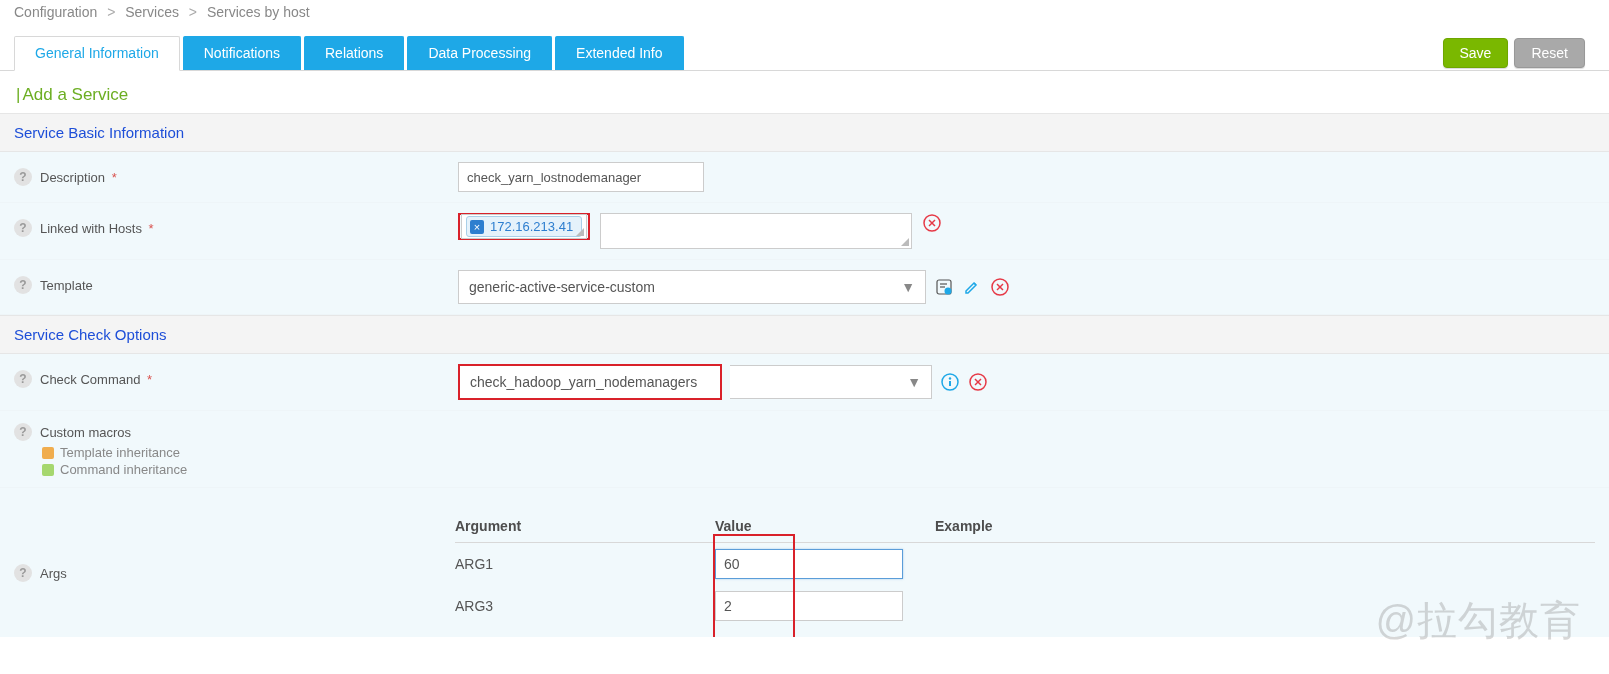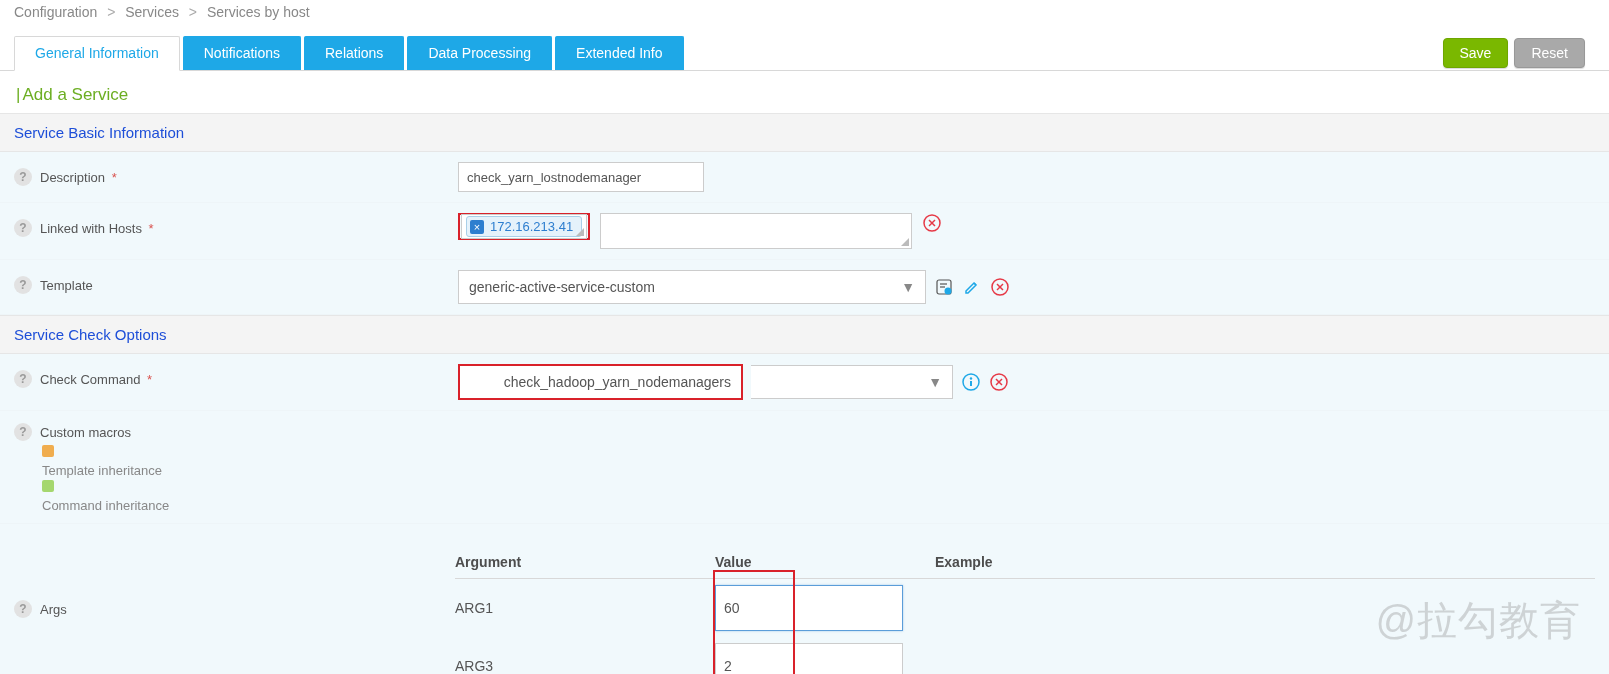--- a/index.html
+++ b/index.html
@@ -169,21 +169,21 @@
   .icon-btn {
     display: inline-flex;
     align-items: center;
     justify-content: center;
     width: 20px; height: 20px;
     cursor: pointer;
   }
 
   
   .legend { padding-left: 28px; margin-top: 4px; }
-  .legend-row { display: flex; align-items: flex-start; gap: 6px; font-size: 13px; color: #888; margin-top: 2px; flex-direction: column; }
+  .legend-row { display: flex; align-items: center; gap: 6px; font-size: 13px; color: #888; margin-top: 2px; }
   .sw { width: 12px; height: 12px; border-radius: 2px; }
   .sw-orange { background: #f0ad4e; }
   .sw-green  { background: #a5d76e; }
 
   
   .add-link { color: #1ea8e7; font-size: 14px; cursor: pointer; }
   .muted { color: #555; font-size: 14px; }
 
   
   .args-table { width: 1140px; border-collapse: collapse; margin-top: 12px; }
@@ -197,21 +197,21 @@
   }
   .args-table td {
     padding: 6px 10px 6px 0;
     vertical-align: middle;
     font-size: 14px;
     color: #555;
   }
   .args-table .col-arg { width: 260px; }
   .args-table .col-val { width: 220px; }
   .arg-input {
-    width: 188px; height: 46px;
+    width: 188px; height: 30px;
     border: 1px solid #ccc;
     padding: 0 8px;
     font-size: 14px;
     color: #555;
   }
   .arg-input.focused { border: 1px solid #5b9dd9; box-shadow: 0 0 2px rgba(91,157,217,0.5); }
 
   
   .args-wrap { position: relative; }
   .anno-box { position: absolute; border: 2px solid #d9212a; pointer-events: none; }
@@ -338,21 +338,21 @@
 <div class="section-heading">Service Check Options</div>
 <div class="form-area">
 
   <div class="form-row">
     <div class="label-col">
       <span class="help-icon">?</span>
       <span><span>Check Command</span><span class="req"> *</span></span>
     </div>
     <div class="input-col">
       <span class="red-box" style="padding:0;">
-        <div class="select-box" style="width:281px; border:none; height:32px;justify-content:flex-end;">
+        <div class="select-box" style="width:260px; border:none; height:32px;">
           <span>check_hadoop_yarn_nodemanagers</span>
         </div>
       </span>
       <div class="select-box" style="width:202px; border-left:none; height:34px;">
         <span class="caret">▼</span>
       </div>
       <span class="icon-btn">
         <svg width="18" height="18" viewBox="0 0 18 18">
             <circle cx="9" cy="9" r="8" fill="none" stroke="#1ea8e7" stroke-width="1.5"></circle>
             <circle cx="9" cy="5.5" r="1.2" fill="#1ea8e7"></circle>

